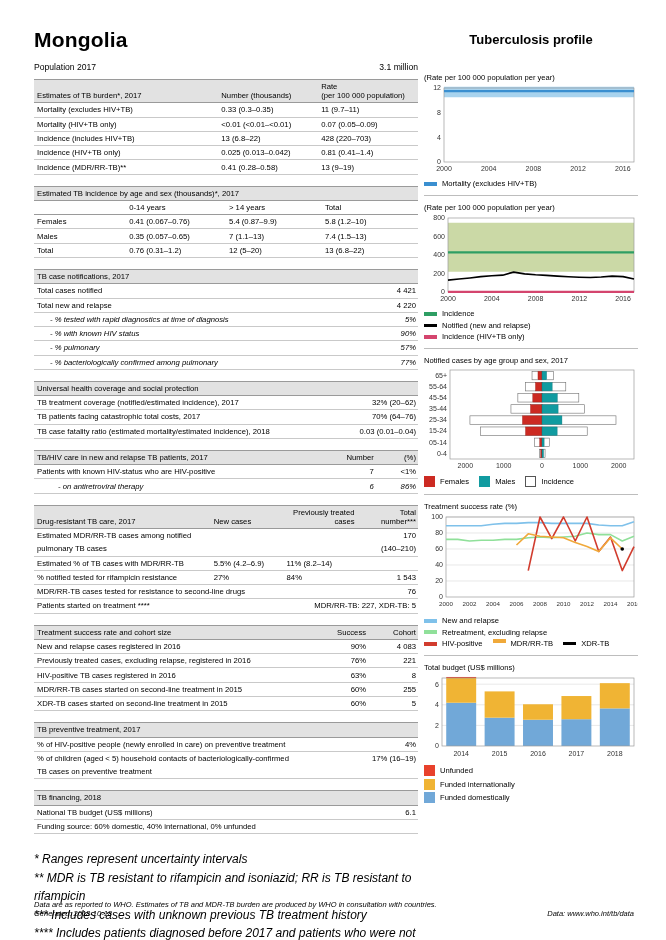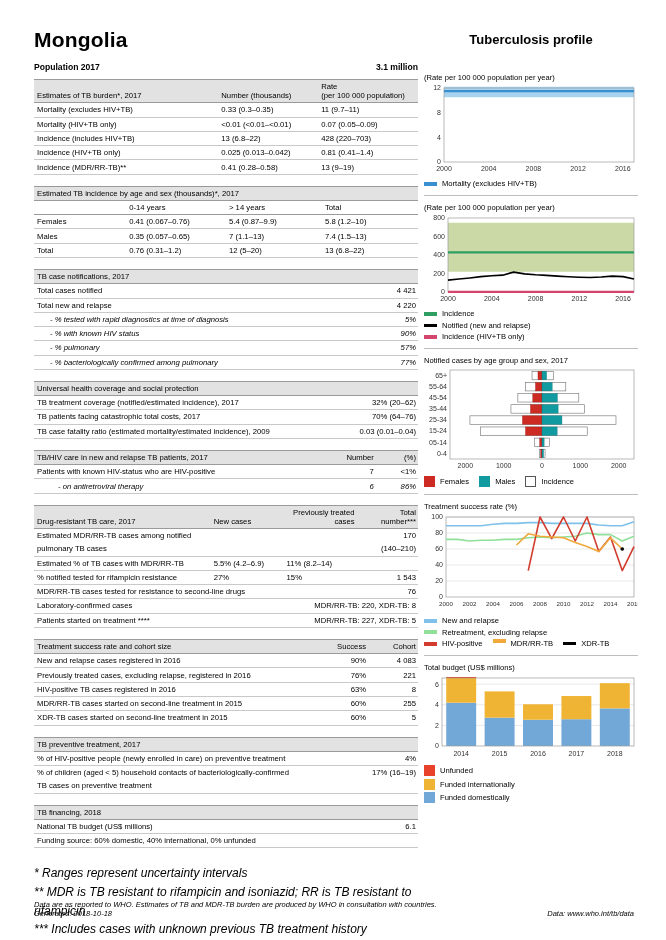--- a/index.html
+++ b/index.html
@@ -2,21 +2,21 @@
 <html><head>
 <meta charset="utf-8">
 <style>
   html,body{margin:0;padding:0;background:#fff;}
   body{width:666px;height:940px;font-family:"Liberation Sans",sans-serif;color:#000;-webkit-font-smoothing:none;}
   .page{position:relative;width:659px;height:940px;box-sizing:border-box;padding:0;}
   .left{position:absolute;left:34px;top:28px;width:384px;}
   .right{position:absolute;left:424px;top:28px;width:214px;}
 
   h1.country{font-size:21px;font-weight:bold;margin:0 0 10px 0;letter-spacing:0.2px;}
-  .poprow{display:flex;justify-content:space-between;font-size:8.6px;font-weight:bold;margin-bottom:7px;}
+  .poprow{display:flex;justify-content:space-between;font-size:8.6px;font-weight:normal;margin-bottom:7px;}
 
   .profile-title{font-size:13px;font-weight:bold;text-align:center;margin:4px 0 26px 0;}
 
   table.t{width:100%;border-collapse:collapse;font-size:7.7px;margin-bottom:11px;table-layout:fixed;}
   table.t td{padding:2.1px 2px 2.1px 3px;border-bottom:1px solid #c9c9c9;vertical-align:bottom;line-height:1.18;}
   table.t tr.head td{background:#e2e2e2;border-top:1px solid #9a9a9a;border-bottom:1px solid #9a9a9a;font-weight:normal;}
   table.t tr.head2 td{border-bottom:1px solid #9a9a9a;background:#fff;}
   table.t tr.nob td{border-bottom:none;}
   td.r{text-align:right;padding-right:4px;}
   td.c{text-align:left;}
@@ -180,21 +180,21 @@
         </tr>
         <tr>
           <td>TB treatment coverage (notified/estimated incidence), 2017</td>
           <td class="r">32% (20–62)</td>
         </tr>
         <tr>
           <td>TB patients facing catastrophic total costs, 2017</td>
           <td class="r">70% (64–76)</td>
         </tr>
         <tr>
-          <td>TB case fatality ratio (estimated mortality/estimated incidence), 2009</td>
+          <td>TB case fatality ratio (estimated mortality/estimated incidence), 2018</td>
           <td class="r">0.03 (0.01–0.04)</td>
         </tr>
       </tbody>
     </table>
 
     <table class="t">
       <colgroup>
           <col style="width:76%">
           <col style="width:13%">
           <col style="width:11%">
@@ -252,30 +252,26 @@
         </tr>
         <tr>
           <td>Estimated % of TB cases with MDR/RR-TB</td>
           <td class="c">5.5% (4.2–6.9)</td>
           <td class="c">11% (8.2–14)</td>
           <td class="r"></td>
         </tr>
         <tr>
           <td>% notified tested for rifampicin resistance</td>
           <td class="c">27%</td>
-          <td class="c">15%</td>
+          <td class="c">84%</td>
           <td class="r">1 543</td>
         </tr>
         <tr>
           <td colspan="3">MDR/RR-TB cases tested for resistance to second-line drugs</td>
           <td class="r">76</td>
-        </tr>
-        <tr>
-          <td>Laboratory-confirmed cases</td>
-          <td class="r" colspan="3">MDR/RR-TB: 220, XDR-TB: 8</td>
         </tr>
         <tr>
           <td>Patients started on treatment ****</td>
           <td class="r" colspan="3">MDR/RR-TB: 227, XDR-TB: 5</td>
         </tr>
       </tbody>
     </table>
 
     <table class="t">
       <colgroup>

